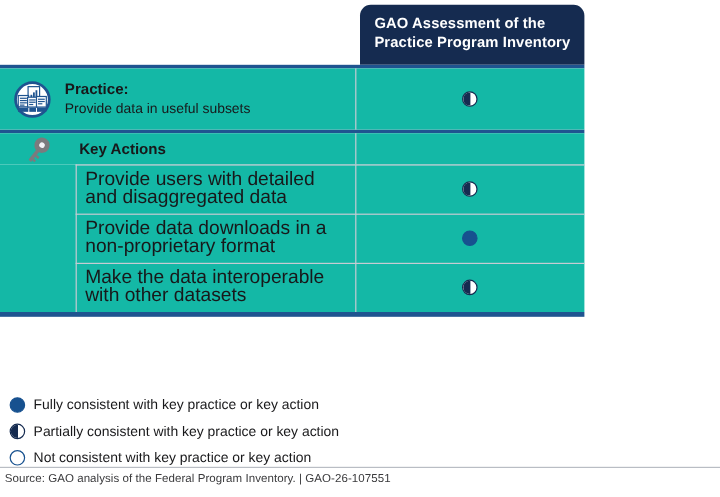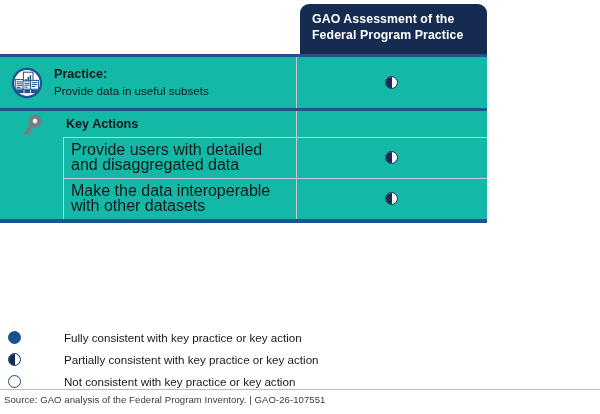--- a/index.html
+++ b/index.html
@@ -209,21 +209,20 @@
     position: absolute;
     left: 0;
     top: 326px;
     width: 600px;
   }
   .legend-item {
     display: flex;
     align-items: center;
     height: 22px;
     padding-left: 8px;
-    gap: 36px;
   }
   .legend-swatch {
     width: 20px;
     flex: 0 0 20px;
     display: flex;
     align-items: center;
   }
   .legend-label {
     font-size: 11.6px;
     color: #18181a;
@@ -256,21 +255,21 @@
     width: 30px;
     height: 24px;
   }
 </style>
 </head>
 <body>
 
 <div class="header-zone">
   <div class="col-header">
     <div>GAO Assessment of the</div>
-    <div>Federal Program Practice</div>
+    <div>Practice Program Inventory</div>
   </div>
 </div>
 
 <div class="table-wrap">
 
   <div class="rule-top"></div>
 
   <div class="band practice-row">
     <div class="divider-v"></div>
     <div class="practice-icon-cell">
@@ -341,20 +340,27 @@
 
     <div class="ka-row">
       <div class="sep"></div>
       <div class="ka-row-text">Provide users with detailed and disaggregated data</div>
       <div class="mark-cell">
         <span class="mark half"></span>
       </div>
     </div>
 
 
+    <div class="ka-row">
+      <div class="sep"></div>
+      <div class="ka-row-text">Provide data downloads in a non-proprietary format</div>
+      <div class="mark-cell">
+        <span class="mark full"></span>
+      </div>
+    </div>
 
     <div class="ka-row">
       <div class="sep"></div>
       <div class="ka-row-text">Make the data interoperable with other datasets</div>
       <div class="mark-cell">
         <span class="mark half"></span>
       </div>
     </div>
   </div>
 

